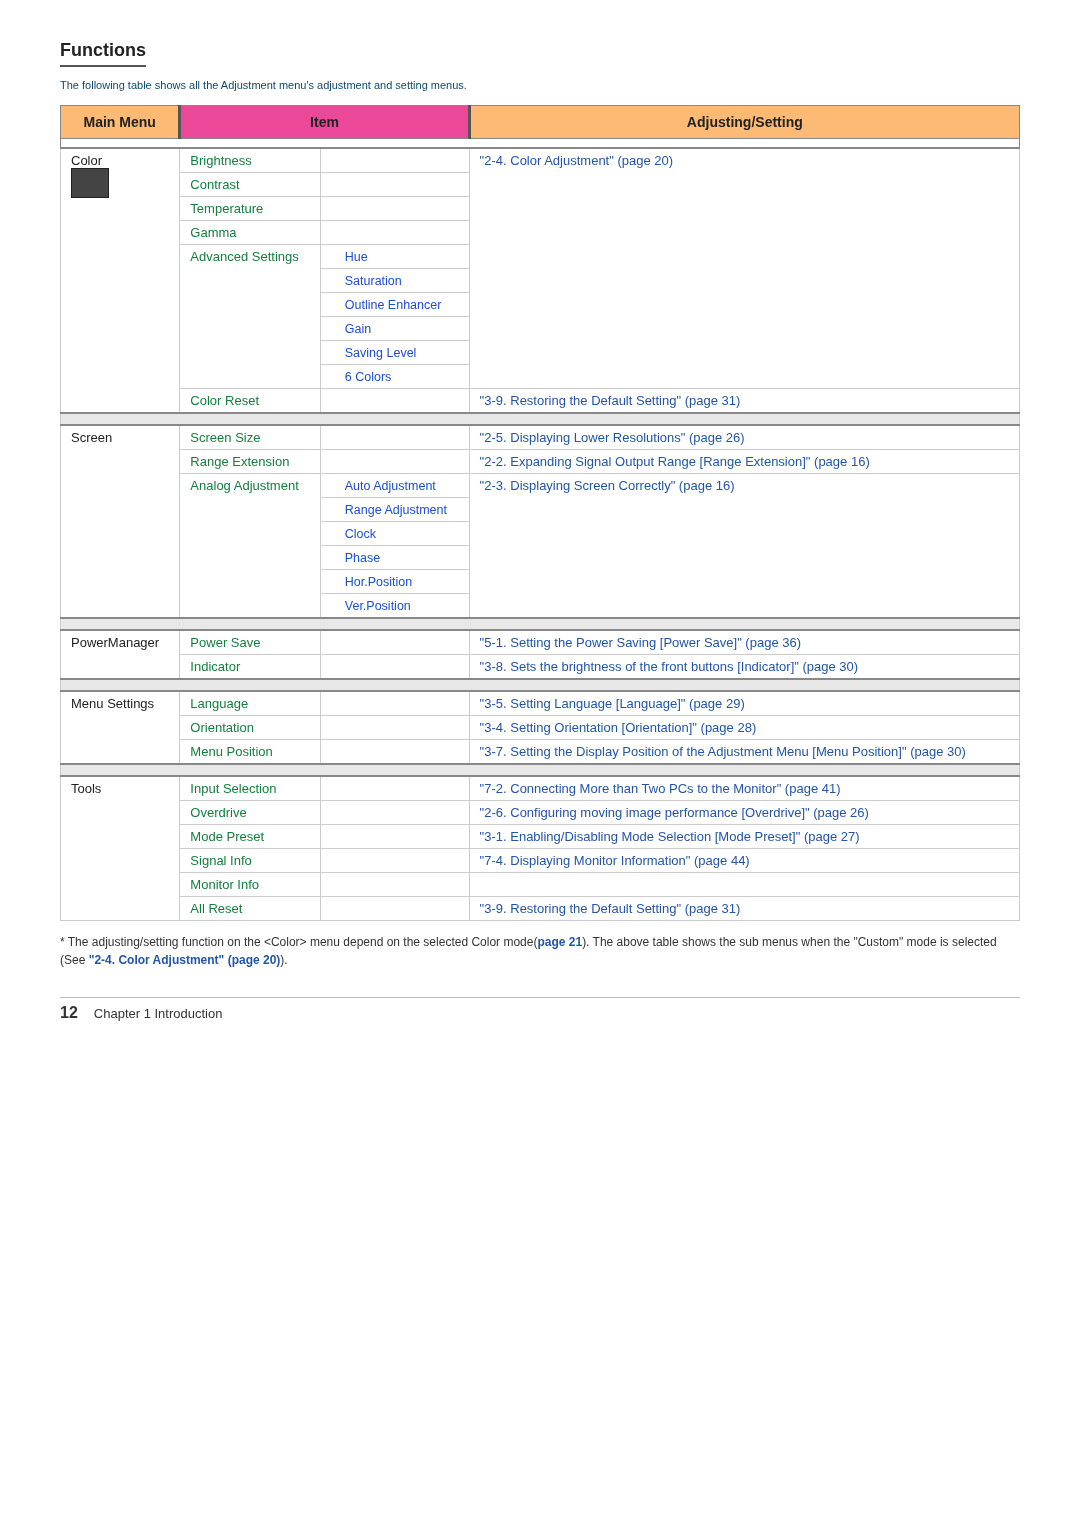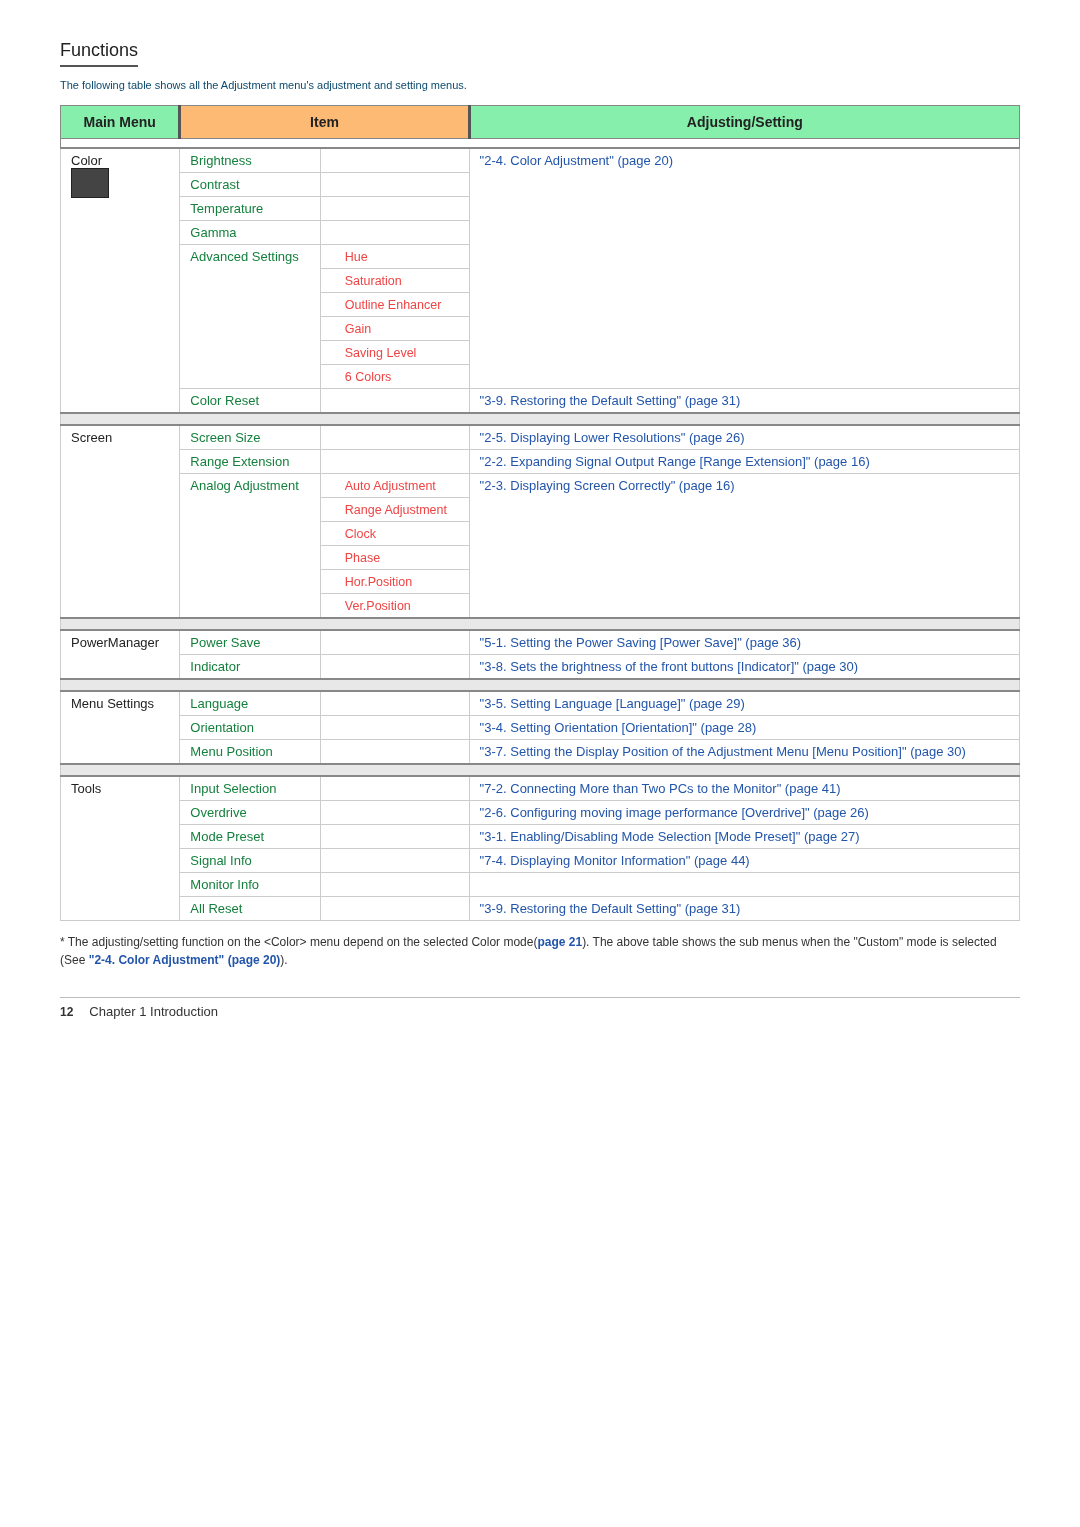--- a/index.html
+++ b/index.html
@@ -8,51 +8,51 @@
       font-size: 13px;
       background: #fff;
       color: #222;
       padding: 40px 60px 40px 60px;
       width: 1080px;
       min-height: 1527px;
     }
 
     h1.functions-title {
       font-size: 18px;
-      font-weight: normal;
+      font-weight: bold;
       border-bottom: 2px solid #555;
       padding-bottom: 4px;
       margin-bottom: 12px;
       display: inline-block;
     }
 
     .intro-text {
       font-size: 11px;
       margin-bottom: 14px;
       color: #0c4a6e;
     }
 
     
     .main-table {
       width: 100%;
       border-collapse: collapse;
       border: 1.5px solid #888;
     }
 
     .main-table th {
-      background: #86efac;
+      background: #fdba74;
       border: 1.5px solid #888;
       padding: 8px 14px;
       font-size: 14px;
       font-weight: bold;
       text-align: center;
     }
 
     .main-table th.item-header {
-      background: #fdba74;
+      background: #ec4899;
       border-left: 3px solid #555;
       border-right: 3px solid #555;
       border-top: 1.5px solid #888;
       border-bottom: 1.5px solid #888;
     }
 
     .main-table td {
       border: 1px solid #ccc;
       padding: 4px 10px;
       vertical-align: top;
@@ -109,36 +109,36 @@
       padding-top: 6px;
       font-size: 13px;
       color: #333;
       display: flex;
       align-items: center;
       gap: 16px;
     }
 
     .page-number {
       font-weight: bold;
-      font-size: 12px;
+      font-size: 16px;
     }
 
     td.main-menu-cell {
       min-width: 110px;
     }
 
     .item-main {
       font-size: 13px;
       color: #15803d;
     }
 
     .item-sub-indent {
       padding-left: 14px;
       font-size: 12.5px;
-      color: #ef4444;
+      color: #1d4ed8;
     }
   </style>
 </head>
 <body>
 
 
 
 <h1 class="functions-title">Functions</h1>
 
 <p class="intro-text">

